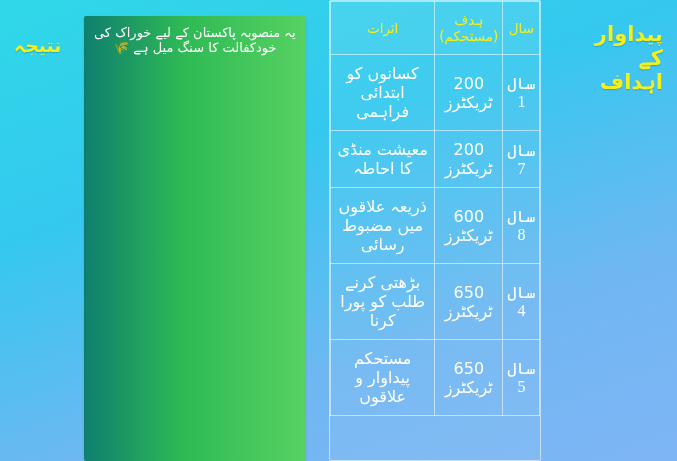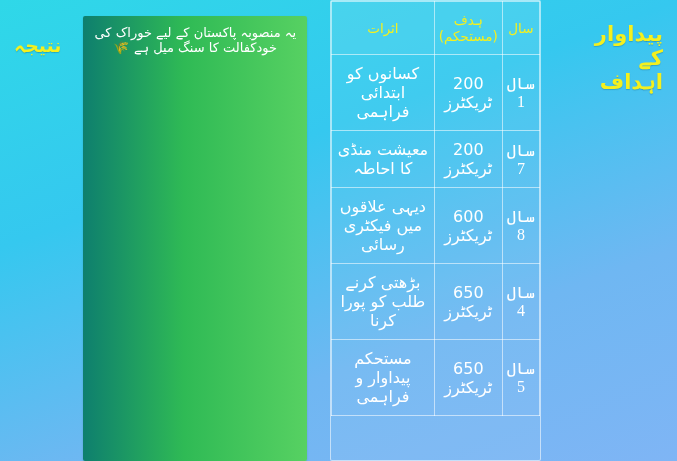--- a/index.html
+++ b/index.html
@@ -121,31 +121,31 @@
           <td class="col-effect">کسانوں کو ابتدائی فراہمی</td>
         </tr>
         <tr>
           <td class="col-year">سال 7</td>
           <td class="col-target">200 ٹریکٹرز</td>
           <td class="col-effect">معیشت منڈی کا احاطہ</td>
         </tr>
         <tr>
           <td class="col-year">سال 8</td>
           <td class="col-target">600 ٹریکٹرز</td>
-          <td class="col-effect">دیہی علاقوں میں فیکٹری رسائی</td>
+          <td class="col-effect">ذریعہ علاقوں میں مضبوط رسائی</td>
         </tr>
         <tr>
           <td class="col-year">سال 4</td>
           <td class="col-target">650 ٹریکٹرز</td>
           <td class="col-effect">بڑھتی کرنے طلب کو پورا کرنا</td>
         </tr>
         <tr>
           <td class="col-year">سال 5</td>
           <td class="col-target">650 ٹریکٹرز</td>
-          <td class="col-effect">مستحکم پیداوار و فراہمی</td>
+          <td class="col-effect">مستحکم پیداوار و علاقوں</td>
         </tr>
       </tbody>
     </table>
   </div>
 
   <div class="banner">
     <span>یہ منصوبہ پاکستان کے لیے خوراک کی خودکفالت کا سنگ میل ہے</span>
     <span class="emoji">🌾</span>
   </div>
 

